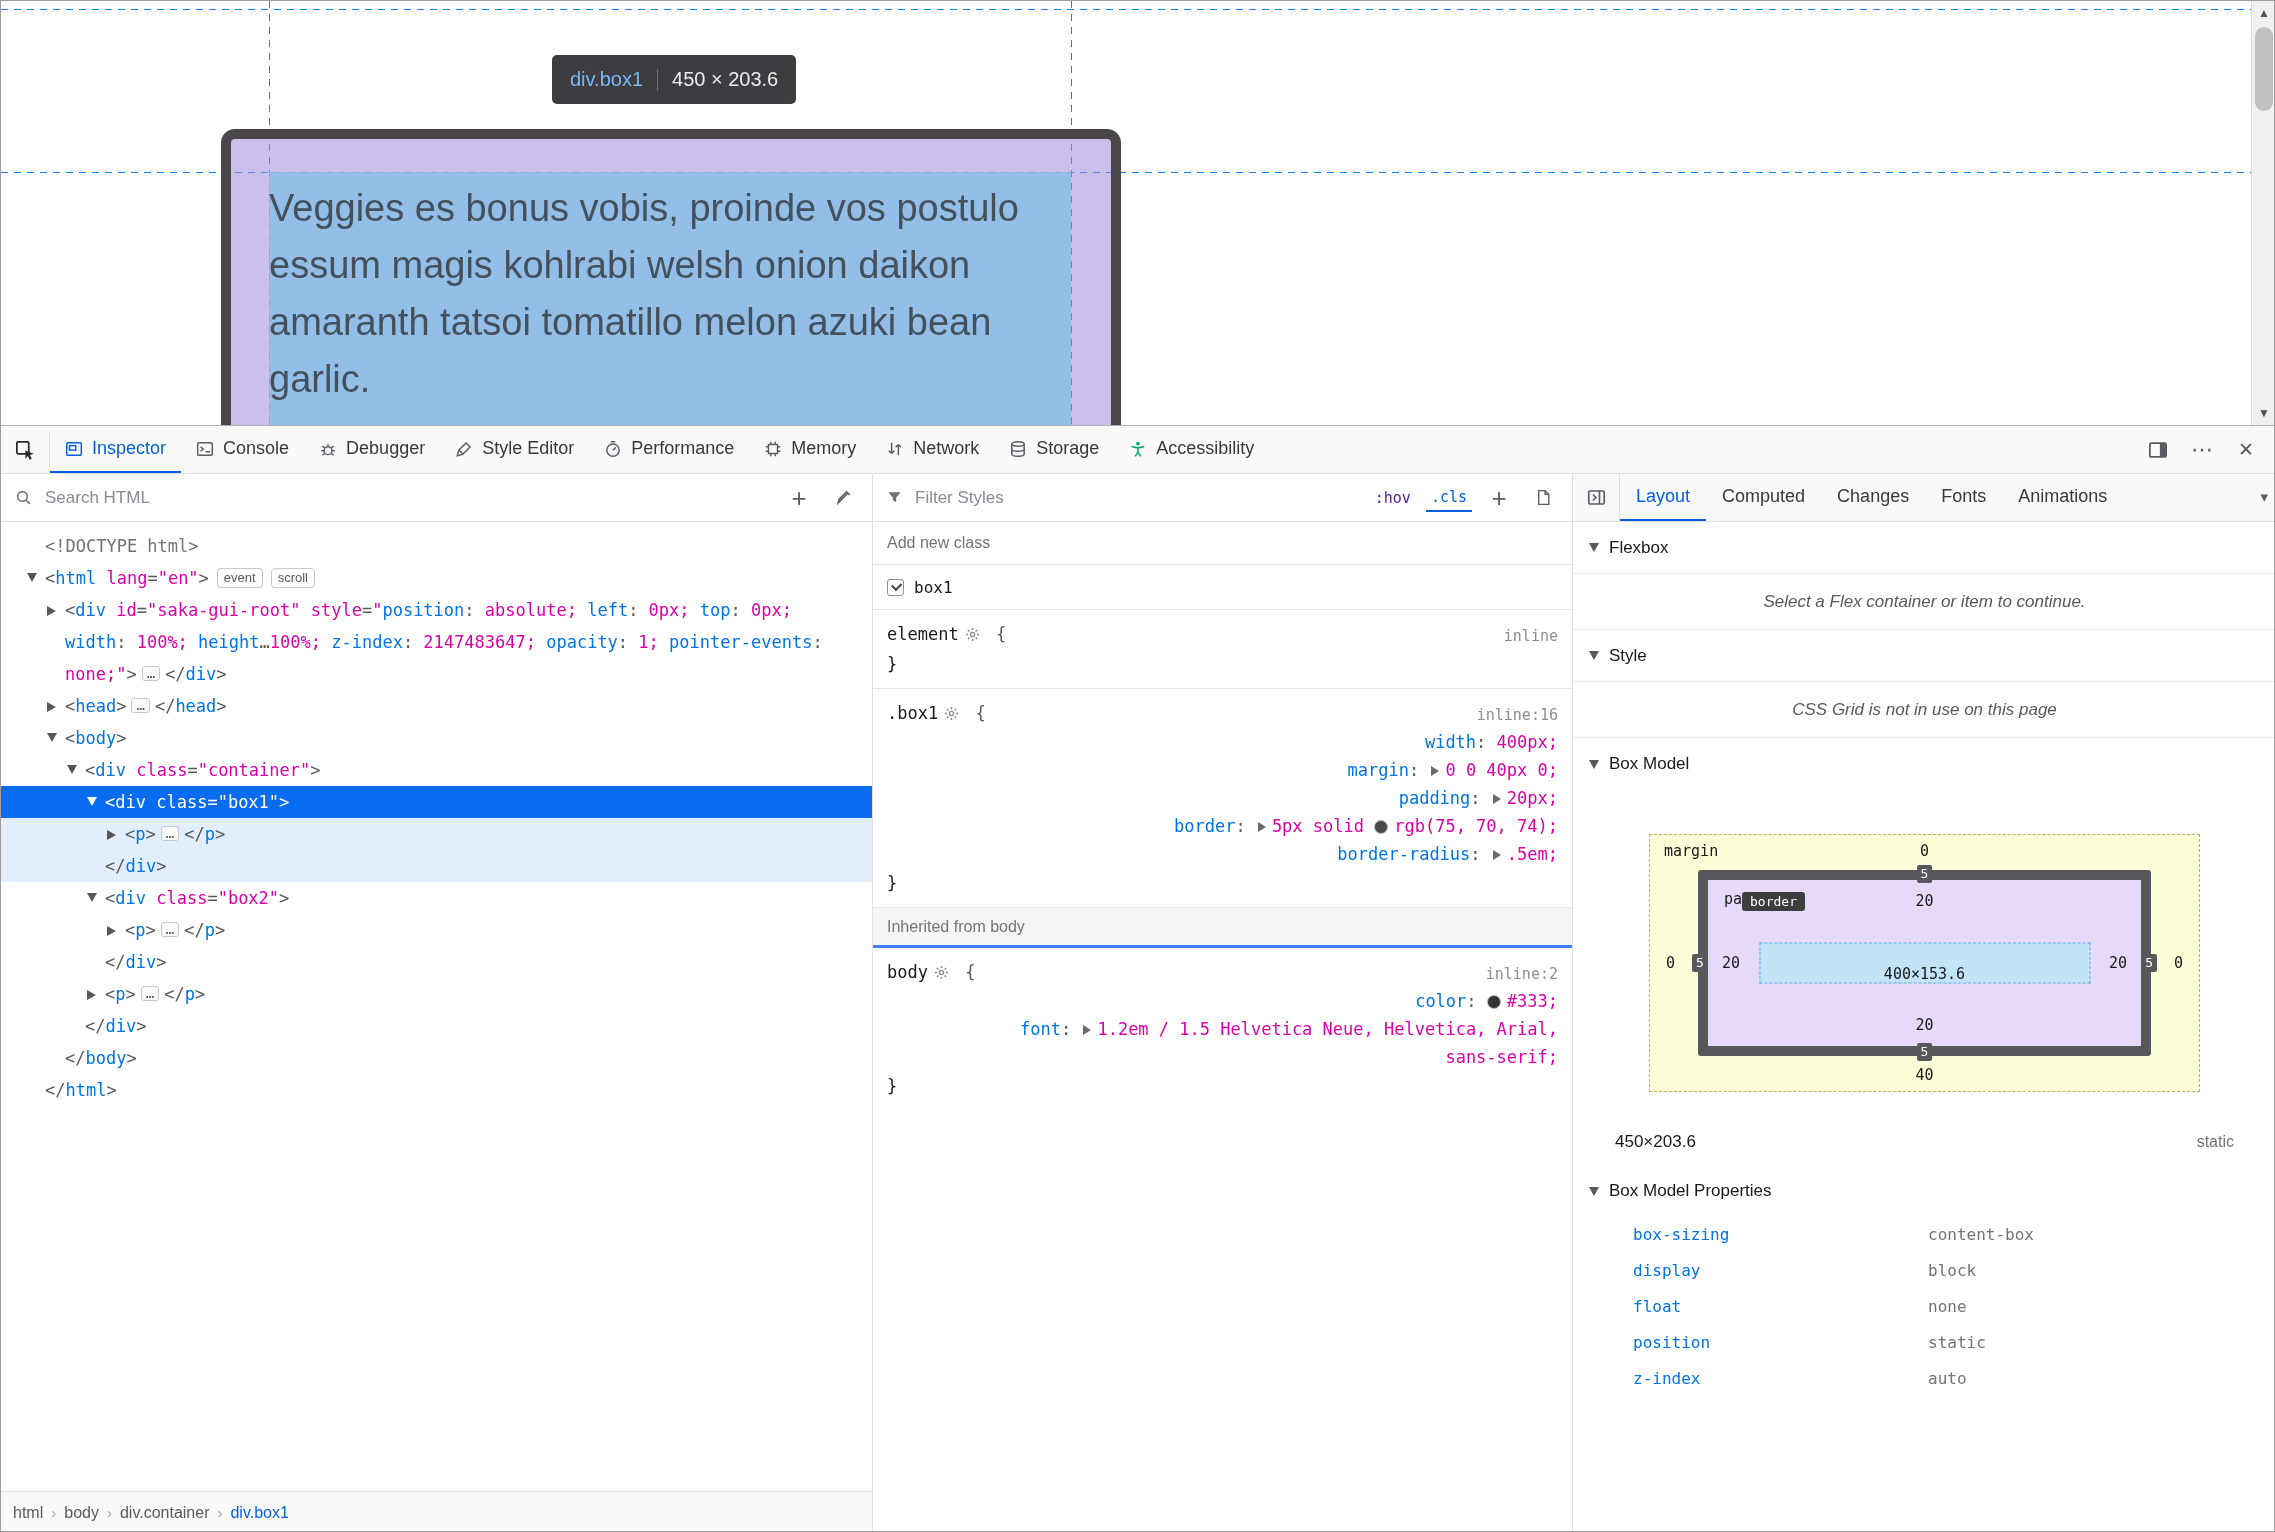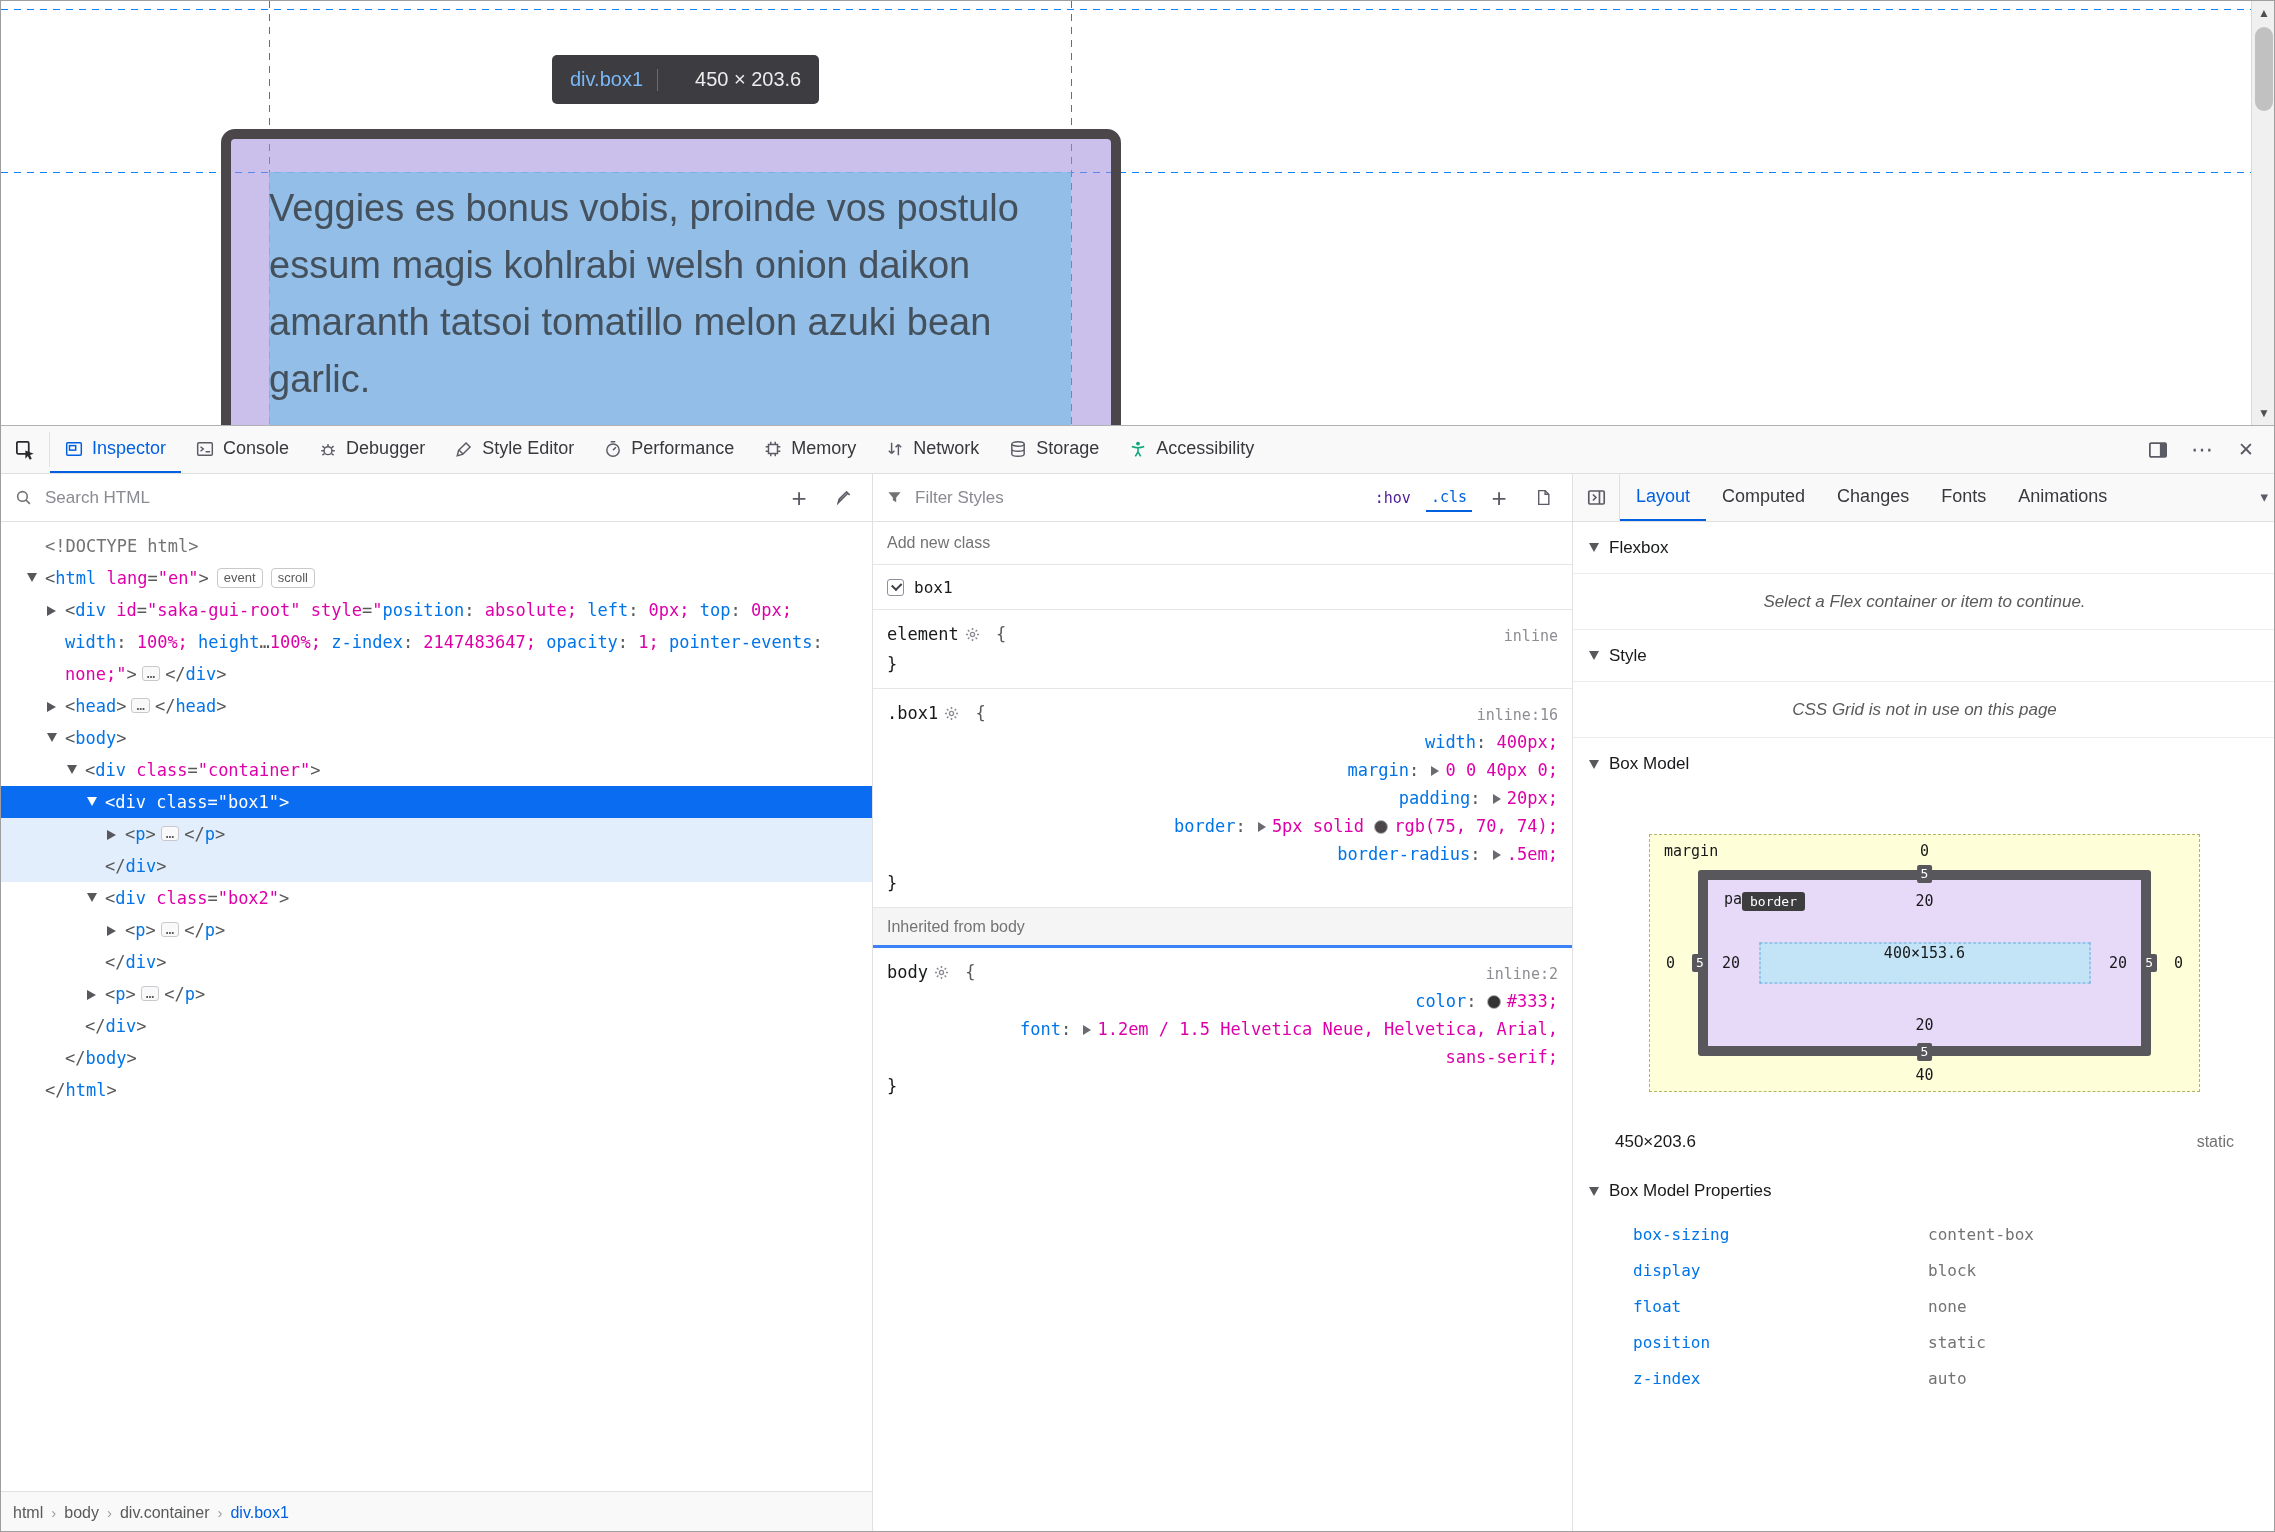--- a/index.html
+++ b/index.html
@@ -13,21 +13,21 @@
   .guide-h{position:absolute;left:0;right:0;height:1px;
            background:repeating-linear-gradient(90deg,#0a84ff 0 7px,transparent 7px 13px);}
   .hl-box{position:absolute;left:220px;top:128px;width:900px;height:520px;box-sizing:border-box;
           border:10px solid #4b464a;border-radius:14px;background:rgba(160,140,220,.55);}
   .hl-content{position:absolute;left:38px;top:33px;width:802px;height:470px;background:rgba(128,190,230,.75);}
   .page-text{white-space:pre;font-size:38px;line-height:57px;color:#44515c;padding-top:8px;}
   .infobar{position:absolute;left:551px;top:54px;height:49px;background:#3c3c41;border-radius:5px;
            display:flex;align-items:center;padding:0 18px;font-size:20px;}
   .ib-sel{color:#7ab8f7;}
   .ib-div{width:1px;height:22px;background:#6a6a70;margin:0 14px;}
-  .ib-dims{color:#ececec;margin-left:23px;}
+  .ib-dims{color:#ececec;}
   .vp-scrollbar{position:absolute;right:0;top:0;width:24px;height:424px;background:#f0f0f0;border-left:1px solid #dadada;}
   .vp-arrow{position:absolute;left:0;width:24px;height:24px;color:#505050;font-size:12px;display:flex;align-items:center;justify-content:center;}
   .vp-thumb{position:absolute;left:3px;top:26px;width:18px;height:84px;background:#c1c1c1;border-radius:9px;}
 
   
   .dt{position:absolute;left:0;top:424px;width:2275px;height:1108px;border-top:1px solid #b1b1b3;box-sizing:border-box;background:#fff;}
   .dt-toolbar{height:48px;background:#f9f9fa;border-bottom:1px solid #e0e0e2;display:flex;align-items:stretch;box-sizing:border-box;}
   .pick-btn{width:48px;display:flex;align-items:center;justify-content:center;color:#2a2a2e;}
   .vsep{width:1px;background:#e0e0e2;margin:6px 0;}
   .dt-tabs{display:flex;align-items:stretch;}
@@ -109,21 +109,21 @@
   .ly-overflow{position:absolute;right:4px;top:0;height:46px;display:flex;align-items:center;color:#5b5b66;font-size:15px;background:#f9f9fa;padding:0 4px;}
   .sec-hdr{height:52px;display:flex;align-items:center;gap:10px;padding:0 16px;font-size:17px;color:#18191a;border-bottom:1px solid #ececee;box-sizing:border-box;}
   .twd{display:inline-block;border-top:9px solid #57575c;border-left:5.5px solid transparent;border-right:5.5px solid transparent;}
   .sec-msg{height:56px;display:flex;align-items:center;justify-content:center;font-style:italic;font-size:17px;color:#585959;border-bottom:1px solid #ececee;box-sizing:border-box;text-align:center;}
 
   .bm-wrap{position:relative;width:551px;height:258px;margin:44px auto 0;background:#feffd9;border:1px dashed #b5b26b;
            font-family:"DejaVu Sans Mono",monospace;font-size:15px;color:#18191a;box-sizing:border-box;}
   .bm-border{position:absolute;left:48px;right:48px;top:35px;bottom:35px;background:#57575c;border-radius:3px;}
   .bm-padding{position:absolute;left:10px;right:10px;top:10px;bottom:10px;background:#e7d9f8;}
   .bm-content{position:absolute;left:50%;top:50%;transform:translate(-50%,-50%);width:331px;height:41px;background:#c3e3f7;
-              border:1px dashed #64a8db;display:flex;align-items:flex-start;justify-content:center;box-sizing:border-box;}
+              border:1px dashed #64a8db;display:flex;align-items:flex-end;justify-content:center;box-sizing:border-box;}
   .bm-lab-margin{position:absolute;left:14px;top:7px;}
   .bm-lab-border{position:absolute;left:44px;top:22px;background:#3d3d40;color:#fff;font-size:13px;padding:2px 8px;border-radius:3px;z-index:3;}
   .bm-lab-padding{position:absolute;left:16px;top:10px;}
   .bm-m-top{position:absolute;left:0;right:0;top:7px;text-align:center;}
   .bm-m-bottom{position:absolute;left:0;right:0;bottom:7px;text-align:center;}
   .bm-m-left{position:absolute;left:16px;top:50%;transform:translateY(-50%);}
   .bm-m-right{position:absolute;right:16px;top:50%;transform:translateY(-50%);}
   .bm-b{position:absolute;background:#57575c;color:#fff;font-size:13px;line-height:18px;padding:0 4px;border-radius:2px;z-index:2;}
   .bm-b.top{left:50%;transform:translateX(-50%);top:-5px;}
   .bm-b.bottom{left:50%;transform:translateX(-50%);bottom:-5px;}

